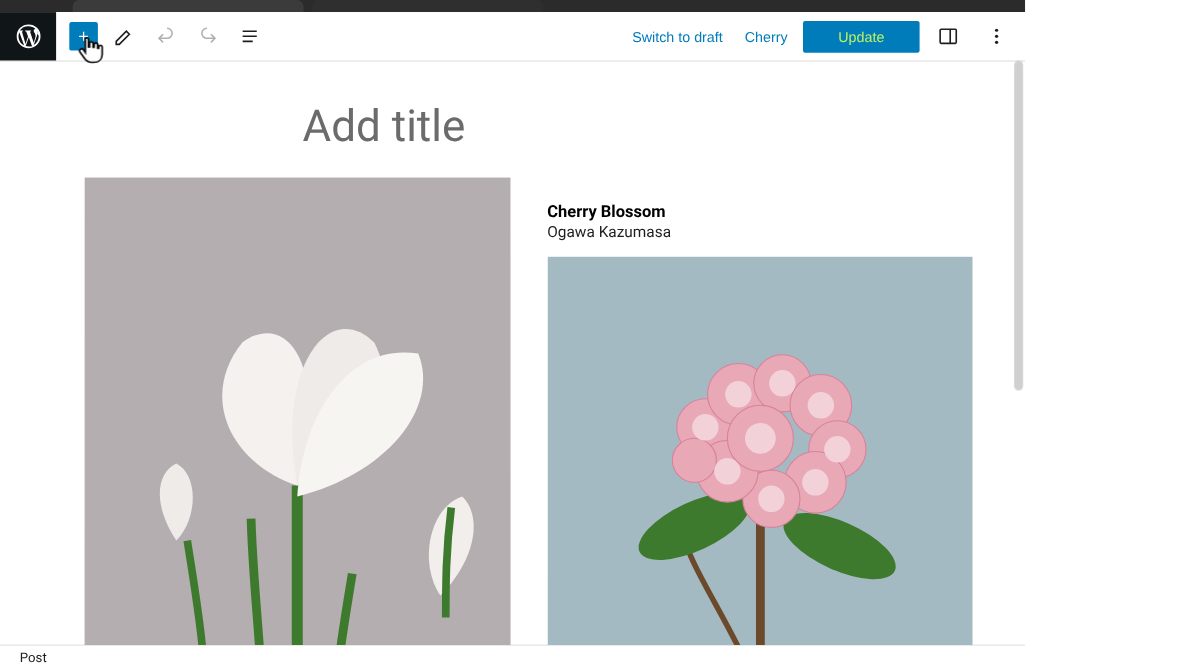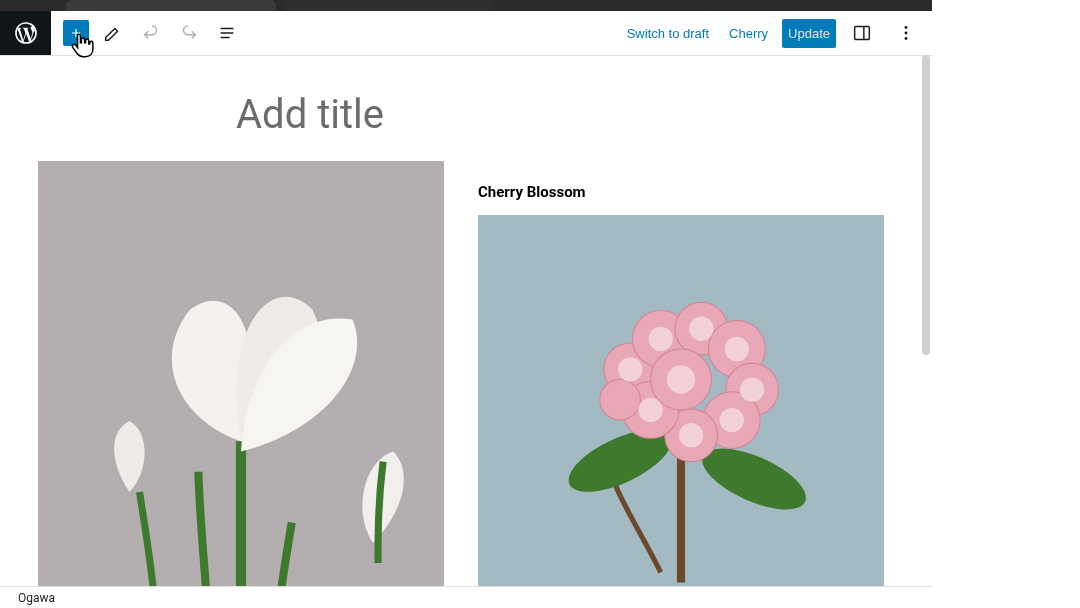--- a/index.html
+++ b/index.html
@@ -26,26 +26,26 @@
   .wp-logo-cell svg{width:26px;height:26px;fill:#fff;}
   .toolbar-left{display:flex;align-items:center;gap:2px;padding-left:8px;}
   .tbtn{width:36px;height:36px;display:flex;align-items:center;justify-content:center;border:none;background:transparent;cursor:pointer;border-radius:2px;}
   .tbtn svg{width:22px;height:22px;}
   .tbtn.primary{width:26px;height:26px;background:var(--wp-blue);border-radius:2px;margin:0 4px;}
   .tbtn.primary svg{width:18px;height:18px;fill:#fff;}
   .tbtn .stroke{stroke:#1e1e1e;fill:none;stroke-width:1.6;}
   .tbtn[disabled] svg .stroke{stroke:#b0b0b0;}
   .toolbar-right{margin-left:auto;display:flex;align-items:center;gap:8px;padding-right:8px;}
   .linklike{background:none;border:none;color:var(--wp-blue);font-size:13px;cursor:pointer;padding:6px 6px;}
-  .update-btn{background:var(--wp-blue);color:#e5e5e5;border:none;border-radius:2px;font-size:13px;padding:7px 6px;cursor:pointer;}
+  .update-btn{background:var(--wp-blue);color:#bef264;border:none;border-radius:2px;font-size:13px;padding:7px 32px;cursor:pointer;}
   .iconbtn{width:36px;height:36px;display:flex;align-items:center;justify-content:center;border:none;background:transparent;cursor:pointer;border-radius:2px;}
   .iconbtn svg{width:22px;height:22px;}
 
   
-  .canvas-wrap{position:absolute;left:0;right:0;top:55px;bottom:22px;overflow:auto;}
+  .canvas-wrap{position:absolute;left:0;right:0;top:55px;bottom:22px;overflow:auto;padding-left:39px;}
   .canvas{max-width:960px;margin:0 auto;padding:30px 48px 60px 48px;}
   .title-ph{font-size:40px;font-weight:400;color:var(--placeholder);line-height:1.2;margin:6px 0 22px 188px;}
   .columns{display:flex;gap:34px;align-items:flex-start;margin-left:-10px;}
   .col{flex:1 1 0;}
   .img{width:100%;background:#b4aeb0;display:block;position:relative;overflow:hidden;}
   
   .iris{height:520px;background:linear-gradient(#b6b0b2,#a49ea0);}
   .blossom{height:400px;background:linear-gradient(#a1b9c2,#9fb6c0);margin-top:14px;}
   .cap-title{font-weight:700;font-size:15px;margin:22px 0 2px 0;color:#000000;}
   .cap-sub{font-size:14px;color:#1e1e1e;}
@@ -146,20 +146,21 @@
               <path d="M200 290 C205 210 250 150 310 160 C330 210 280 270 200 290" fill="#f7f5f2"></path>
               <path d="M330 380 C360 350 370 310 350 290 C320 300 310 350 330 380" fill="#f1eeeb"></path>
               <path d="M335 400 C335 370 335 340 340 300" stroke="#3e7a2e" stroke-width="7" fill="none"></path>
               <path d="M90 330 C70 300 70 270 90 260 C110 270 110 310 90 330" fill="#efebe8"></path>
             </svg>
           </div>
         </div>
 
         <div class="col">
           <div class="cap-title">Cherry Blossom</div>
+          <div class="cap-sub">Ogawa Kazumasa</div>
           <div class="img blossom" aria-label="cherry-blossom-photo">
             <svg viewBox="0 0 400 400" preserveAspectRatio="xMidYMid slice">
               <rect width="400" height="400" fill="#a4bac3"></rect>
               <g transform="translate(200 215)">
                 <path d="M0 150 C0 80 0 40 0 -10" stroke="#6a4a2a" stroke-width="8" fill="none"></path>
                 <path d="M-20 140 C-40 100 -60 70 -70 40" stroke="#6a4a2a" stroke-width="5" fill="none"></path>
                 <ellipse cx="-60" cy="30" rx="55" ry="22" fill="#3e7a2e" transform="rotate(-25 -60 30)"></ellipse>
                 <ellipse cx="72" cy="48" rx="55" ry="22" fill="#3e7a2e" transform="rotate(24 72 48)"></ellipse>
                 <g fill="#e8a8b6" stroke="#d88299" stroke-width="1">
                   <circle cx="-50" cy="-60" r="26"></circle>
@@ -194,15 +195,15 @@
 
   <div class="vscroll"></div>
 
   <div class="cursor">
     <svg viewBox="0 0 32 32">
       <path d="M12 6c1 0 1.6.8 1.6 1.8v6h.9V11c0-1 .7-1.6 1.5-1.6s1.5.6 1.5 1.6v3h.9v-2c0-1 .7-1.6 1.5-1.6s1.5.6 1.5 1.6v3h.9v-1c0-1 .7-1.6 1.5-1.6s1.5.6 1.5 1.6v6c0 4-2.6 7-7.2 7h-2c-2.6 0-4.2-1-5.8-3.2l-4-5.6c-.6-.9-.4-2 .5-2.5.8-.5 1.9-.2 2.5.6l1.6 2.2V7.8C10.4 6.8 11 6 12 6z" fill="#fff" stroke="#000" stroke-width="1.4"></path>
     </svg>
   </div>
 
   <div class="docfooter">
-    <span>Ogawa</span>
+    <span>Post</span>
   </div>
 </div>
 
 </body></html>

